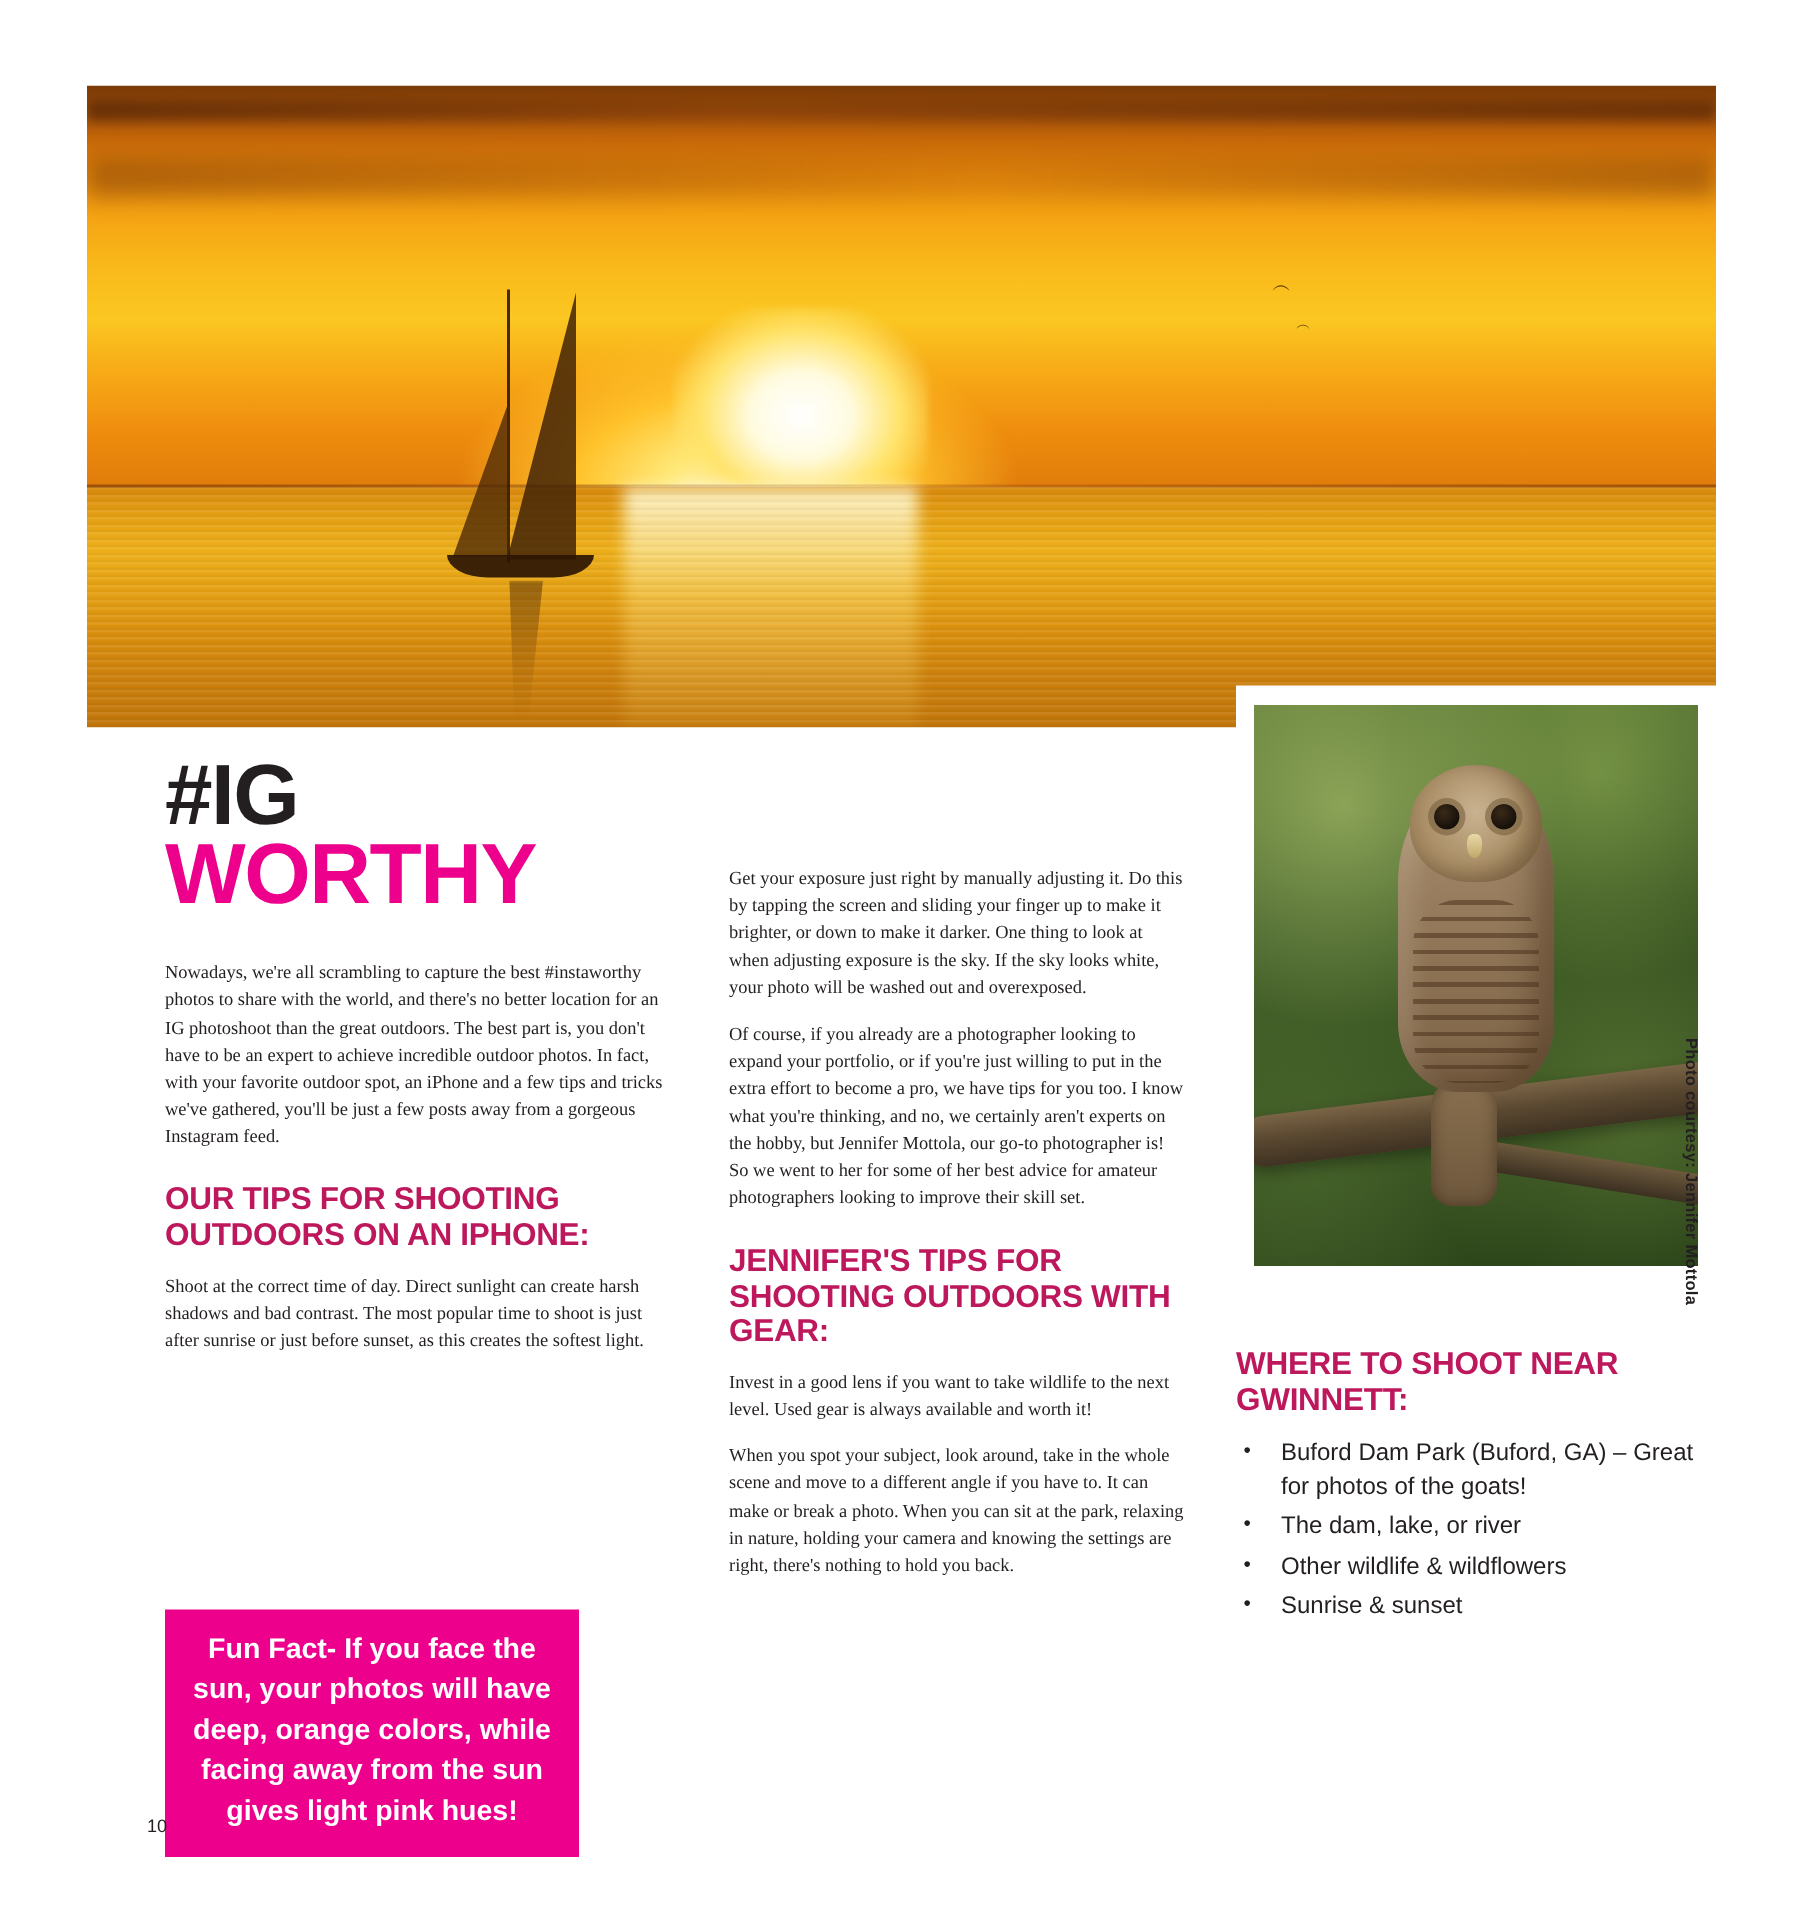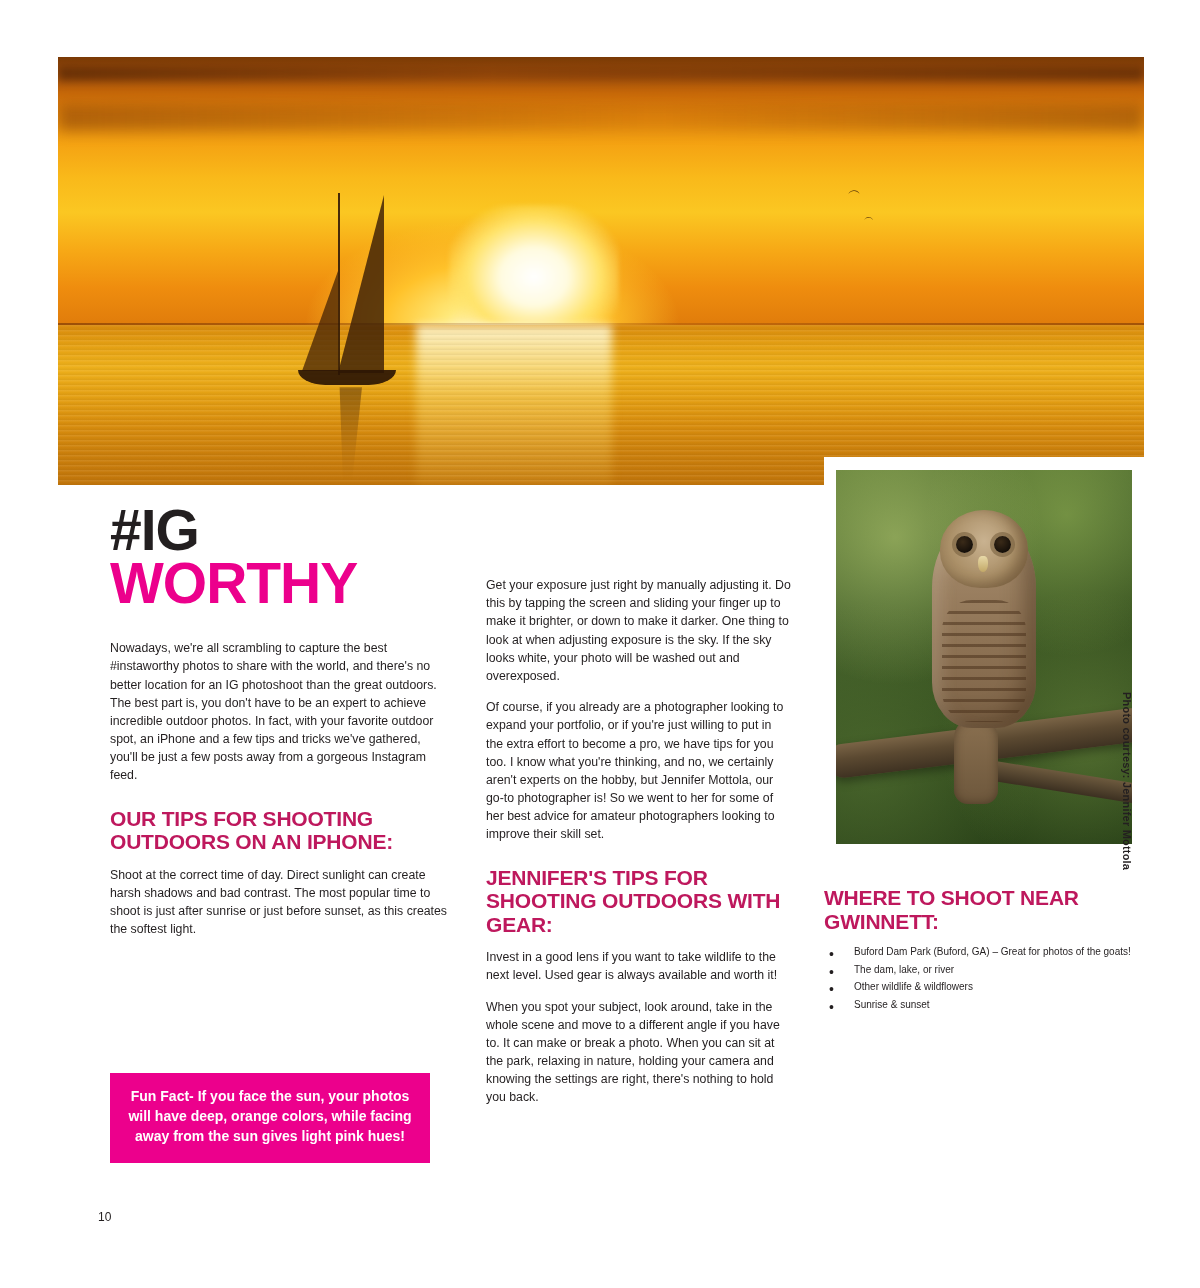--- a/index.html
+++ b/index.html
@@ -283,43 +283,44 @@
   h2.section {
     font-size: 21px;
     font-weight: bold;
     line-height: 1.12;
     letter-spacing: -0.2px;
     margin: 22px 0 12px 0;
     color: #be185d;
   }
   p.body {
     margin: 0 0 13px 0;
+    font-family: Liberation Serif, serif;
   }
   p.body:last-child { margin-bottom: 0; }
 
   .funfact {
     position: absolute;
     left: 110px;
     top: 1073px;
-    width: 320px;
+    width: 276px;
     background: #ec008c;
     color: #ffffff;
-    font-size: 14px;
+    font-size: 19px;
     font-weight: bold;
     line-height: 1.42;
     text-align: center;
     padding: 14px 14px 16px 14px;
     box-sizing: border-box;
   }
 
   ul.shoot-list {
     list-style: none;
     margin: 0;
     padding: 0;
-    font-size: 10px;
+    font-size: 16px;
     line-height: 1.45;
   }
   ul.shoot-list li {
     position: relative;
     padding-left: 30px;
     margin-bottom: 3px;
   }
   ul.shoot-list li::before {
     content: "•";
     position: absolute;
@@ -387,21 +388,21 @@
   <p class="body">Get your exposure just right by manually adjusting it. Do this by tapping the screen and sliding your finger up to make it brighter, or down to make it darker. One thing to look at when adjusting exposure is the sky. If the sky looks white, your photo will be washed out and overexposed.</p>
   <p class="body">Of course, if you already are a photographer looking to expand your portfolio, or if you're just willing to put in the extra effort to become a pro, we have tips for you too. I know what you're thinking, and no, we certainly aren't experts on the hobby, but Jennifer Mottola, our go-to photographer is! So we went to her for some of her best advice for amateur photographers looking to improve their skill set.</p>
 
   <h2 class="section">JENNIFER'S TIPS FOR SHOOTING OUTDOORS WITH GEAR:</h2>
 
   <p class="body">Invest in a good lens if you want to take wildlife to the next level. Used gear is always available and worth it!</p>
   <p class="body">When you spot your subject, look around, take in the whole scene and move to a different angle if you have to. It can make or break a photo. When you can sit at the park, relaxing in nature, holding your camera and knowing the settings are right, there's nothing to hold you back.</p>
 </div>
 
 <div class="col col-right">
-  <h2 class="section" style="margin-top:0;">WHERE TO SHOOT NEAR GWINNETT:</h2>
+  <h2 class="section" style="margin-top:12px;">WHERE TO SHOOT NEAR GWINNETT:</h2>
   <ul class="shoot-list">
     <li>Buford Dam Park (Buford, GA) – Great for photos of the goats!</li>
     <li>The dam, lake, or river</li>
     <li>Other wildlife &amp; wildflowers</li>
     <li>Sunrise &amp; sunset</li>
   </ul>
 </div>
 
 <div class="page-number">10</div>
 

